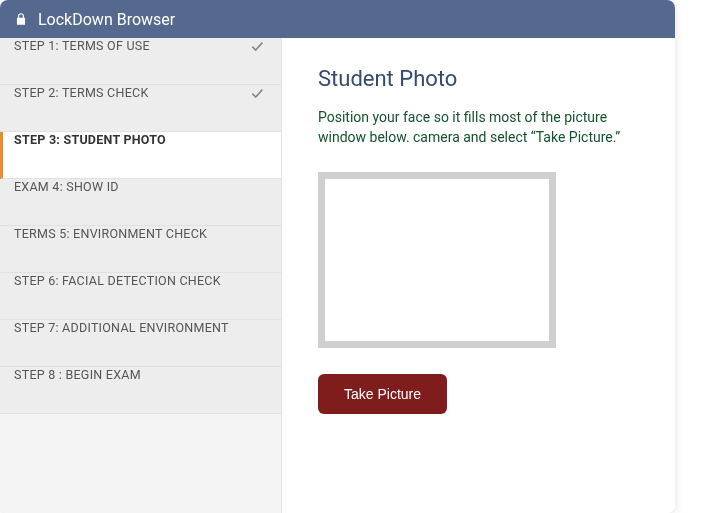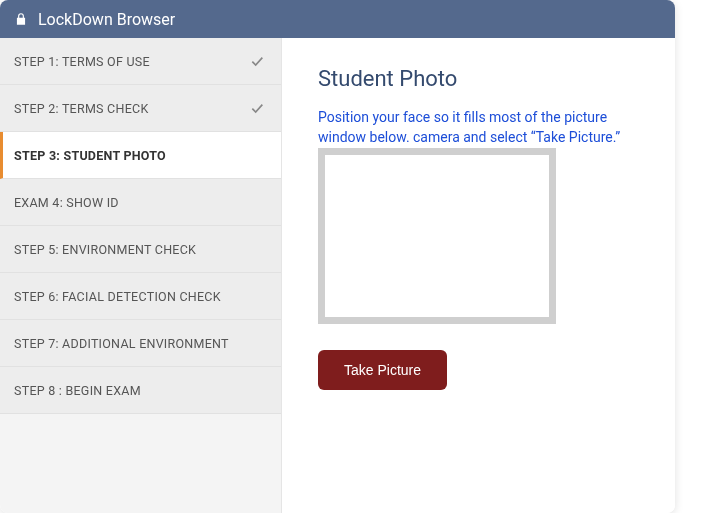--- a/index.html
+++ b/index.html
@@ -44,21 +44,21 @@
       min-height: 0;
     }
     .sidebar {
       width: 282px;
       background: #f4f4f4;
       border-right: 1px solid #e5e5e5;
     }
     .step {
       height: 47px;
       display: flex;
-      align-items: center;
+      align-items: flex-start;
       justify-content: space-between;
       padding: 0 16px 0 14px;
       font-size: 12.5px;
       color: #555;
       letter-spacing: 0.02em;
       border-bottom: 1px solid #e1e1e1;
       background: #ededed;
       cursor: pointer;
     }
     .step.active {
@@ -82,22 +82,23 @@
       background: #fff;
     }
     .main h1 {
       font-size: 22px;
       font-weight: 400;
       color: #344a6e;
       margin-bottom: 16px;
     }
     .main p {
       font-size: 14px;
-      color: #1d4ed8;
+      color: #14532d;
       line-height: 1.45;
+      margin-bottom: 24px;
     }
     .photo-frame {
       width: 238px;
       height: 176px;
       border: 7px solid #cfcfcf;
       background: #fff;
       margin-bottom: 26px;
     }
     .action-row {
       display: flex;
@@ -152,21 +153,21 @@
             </svg>
         </span>
       </div>
       <div class="step active">
         <span>STEP 3: STUDENT PHOTO</span>
       </div>
       <div class="step">
         <span>EXAM 4: SHOW ID</span>
       </div>
       <div class="step">
-        <span>STEP 5: ENVIRONMENT CHECK</span>
+        <span>TERMS 5: ENVIRONMENT CHECK</span>
       </div>
       <div class="step">
         <span>STEP 6: FACIAL DETECTION CHECK</span>
       </div>
       <div class="step">
         <span>STEP 7: ADDITIONAL ENVIRONMENT</span>
       </div>
       <div class="step">
         <span>STEP 8 : BEGIN EXAM</span>
       </div>

